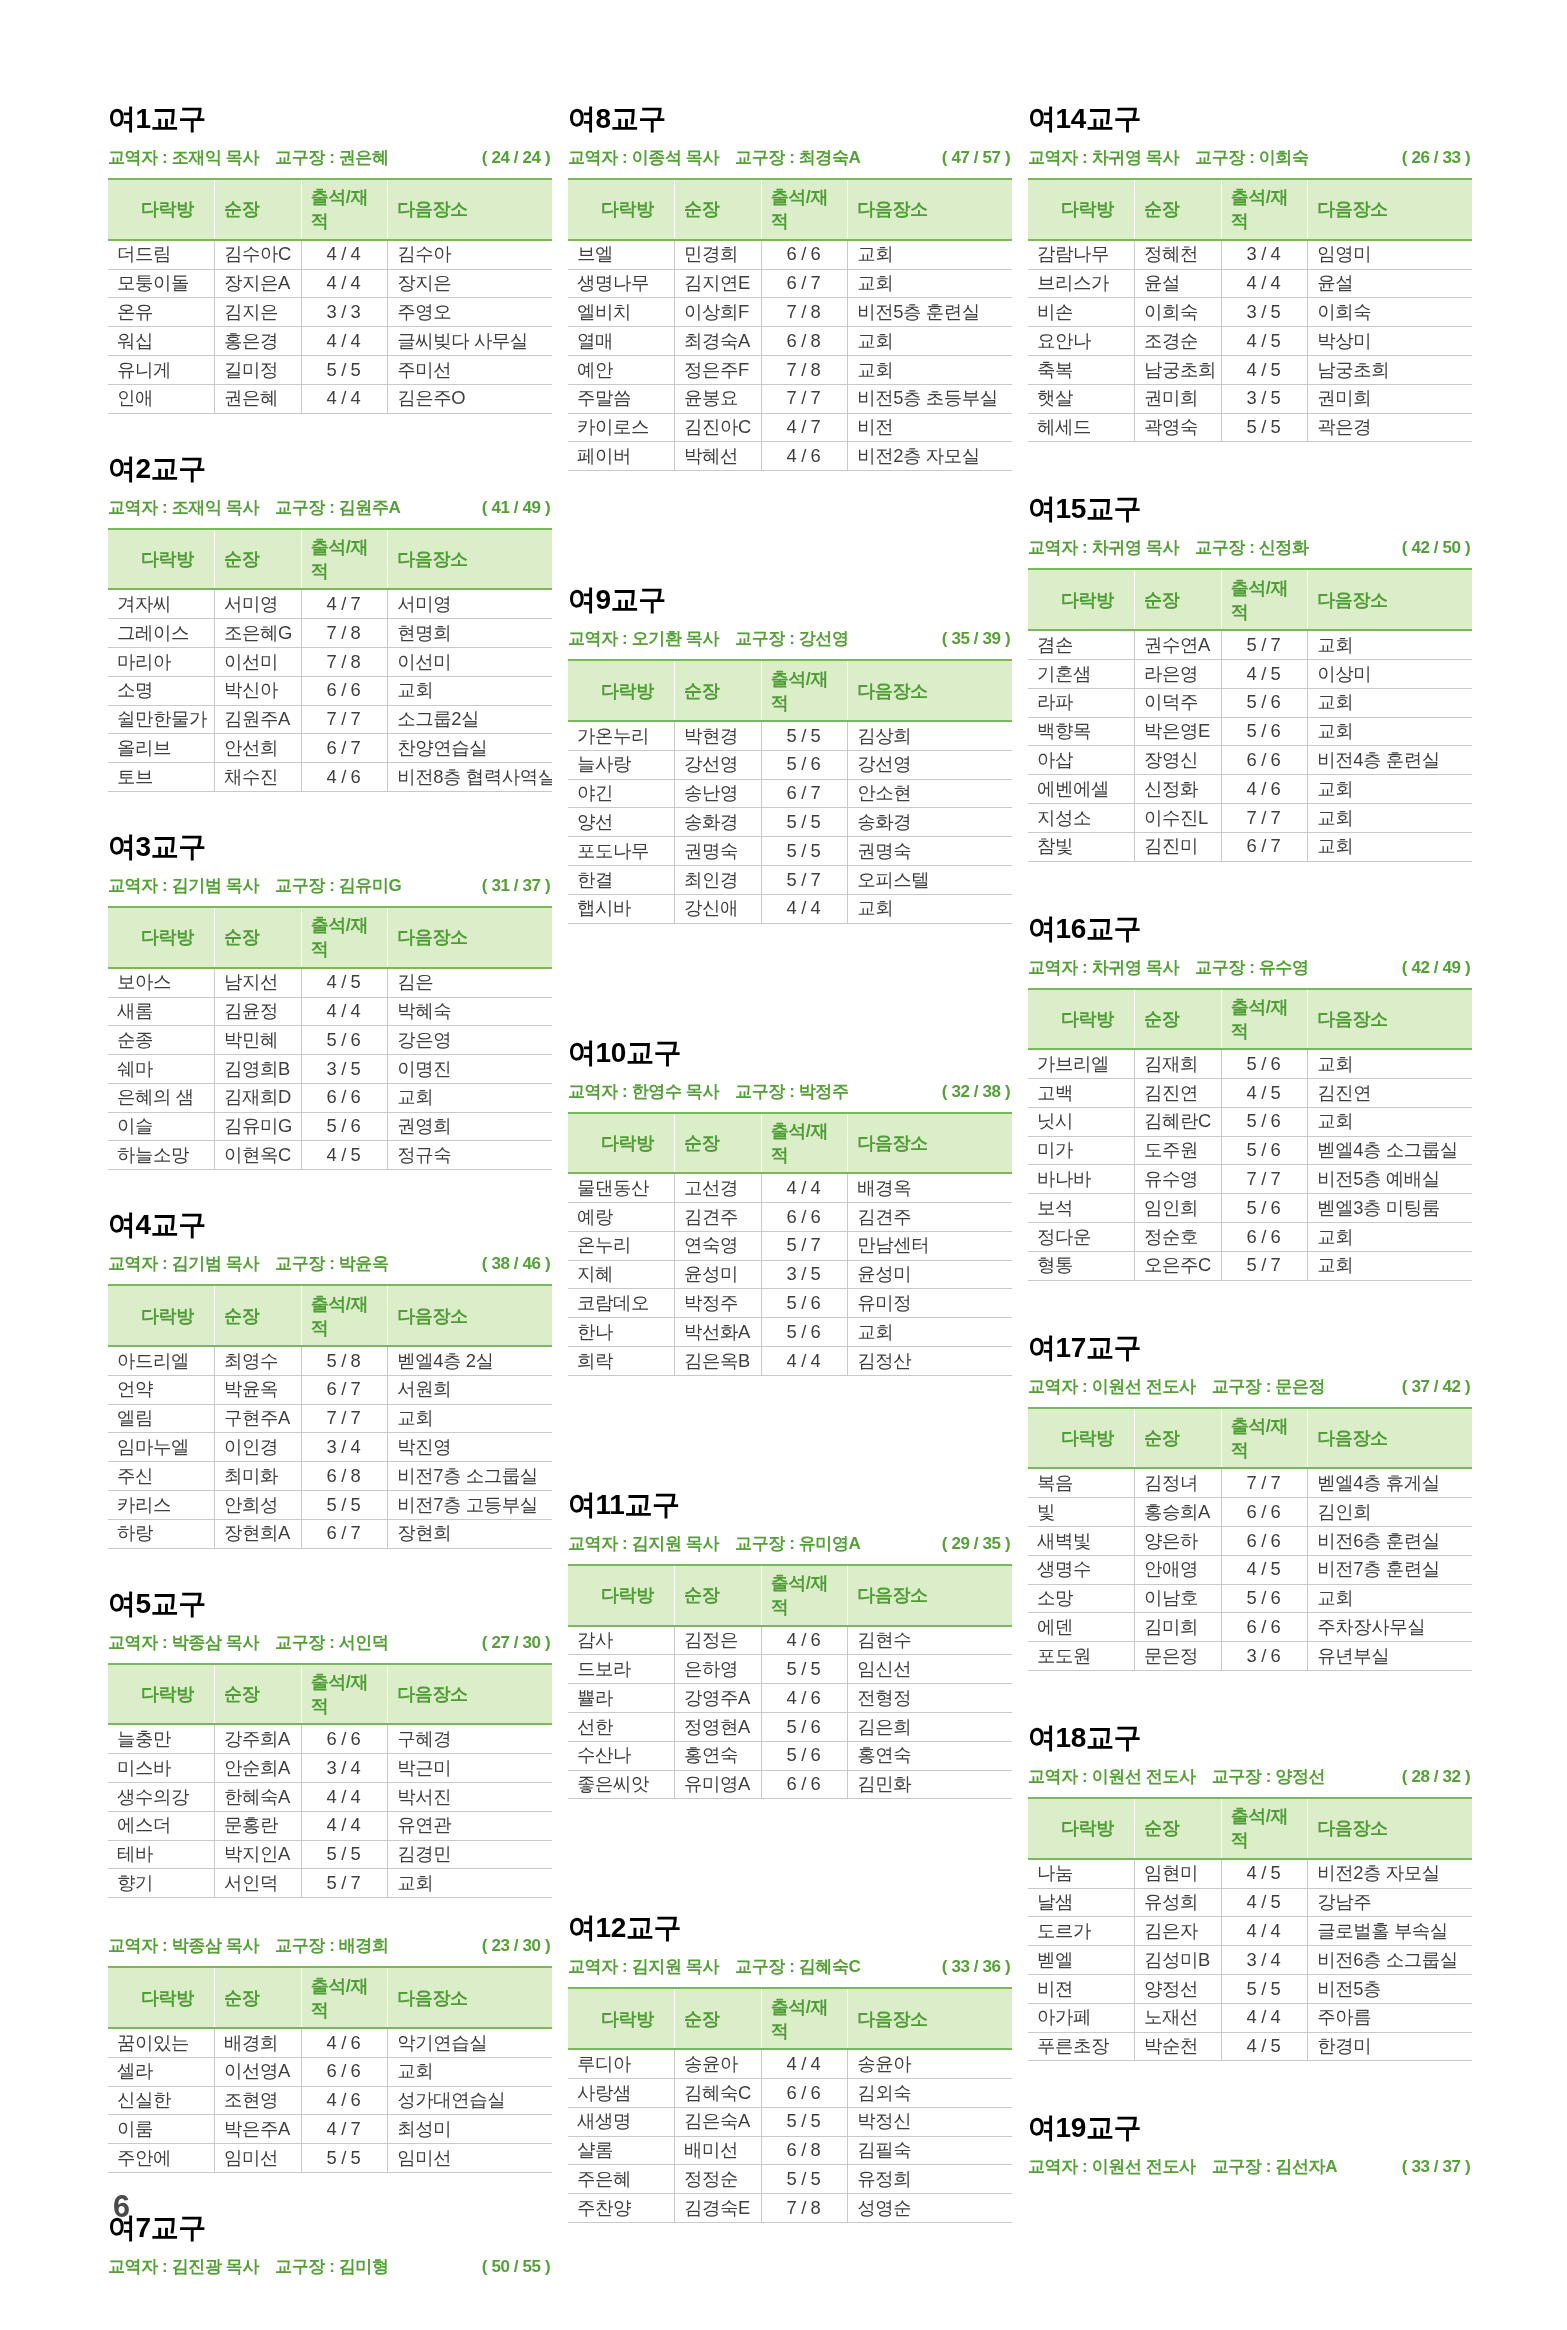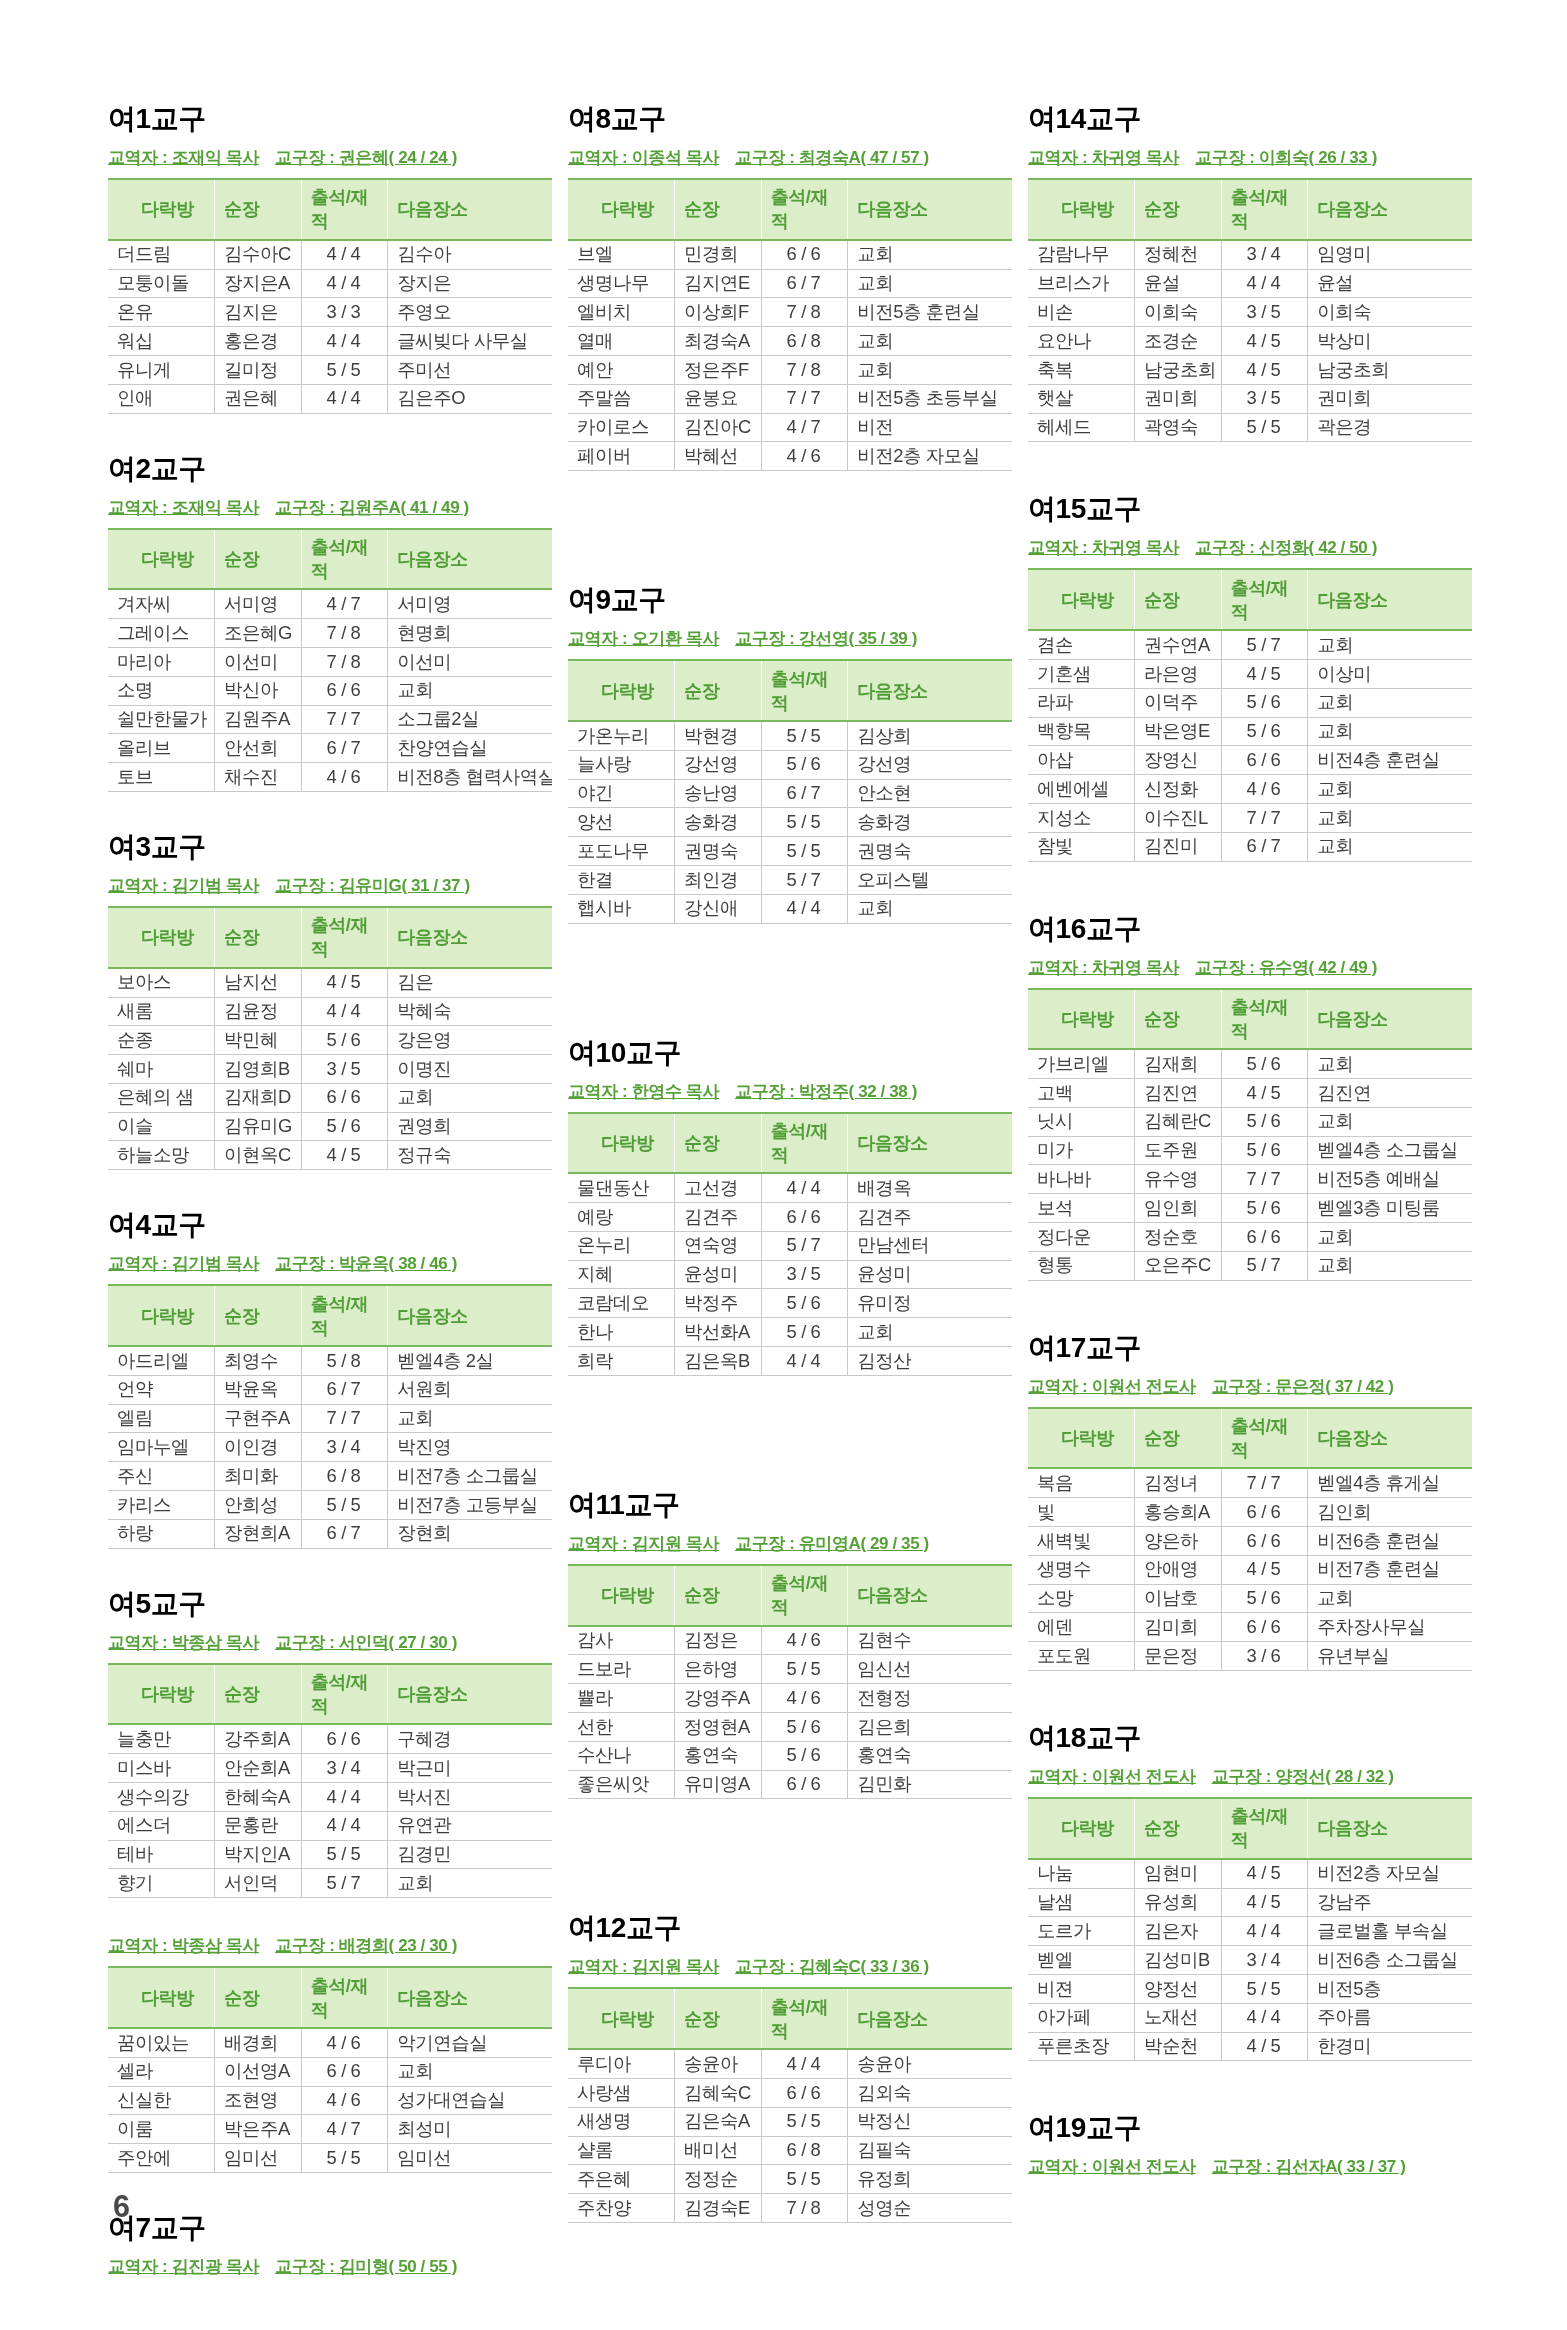--- a/index.html
+++ b/index.html
@@ -14,23 +14,23 @@
   .district { width:100%; }
   .col-1 .district { margin-bottom:36px; }
   .col-2 .district { margin-bottom:110px; }
   .col-3 .district { margin-bottom:48px; }
 
   .district-title {
     font-size:28px; font-weight:bold; color:#000000;
     letter-spacing:-0.4px; margin-bottom:8px;
   }
   .district-subtitle {
-    display:flex; justify-content:flex-start; align-items:baseline;
+    display:flex; justify-content:space-between; align-items:baseline;
     font-size:17px; font-weight:bold; color:#55a138;
-    letter-spacing:-0.4px; margin-bottom:9px; padding-right:1.8px;text-decoration:underline;
+    letter-spacing:-0.4px; margin-bottom:9px; padding-right:1.8px;
   }
   .district-subtitle .staff .sep { display:inline-block; width:16px; }
 
   table.roster {
     width:100%; border-collapse:collapse; table-layout:fixed;
     border-top:2.7px solid #7ab85c;
   }
   col.c-room { width:24%; }
   col.c-leader { width:19.5%; }
   col.c-att { width:19.5%; }

